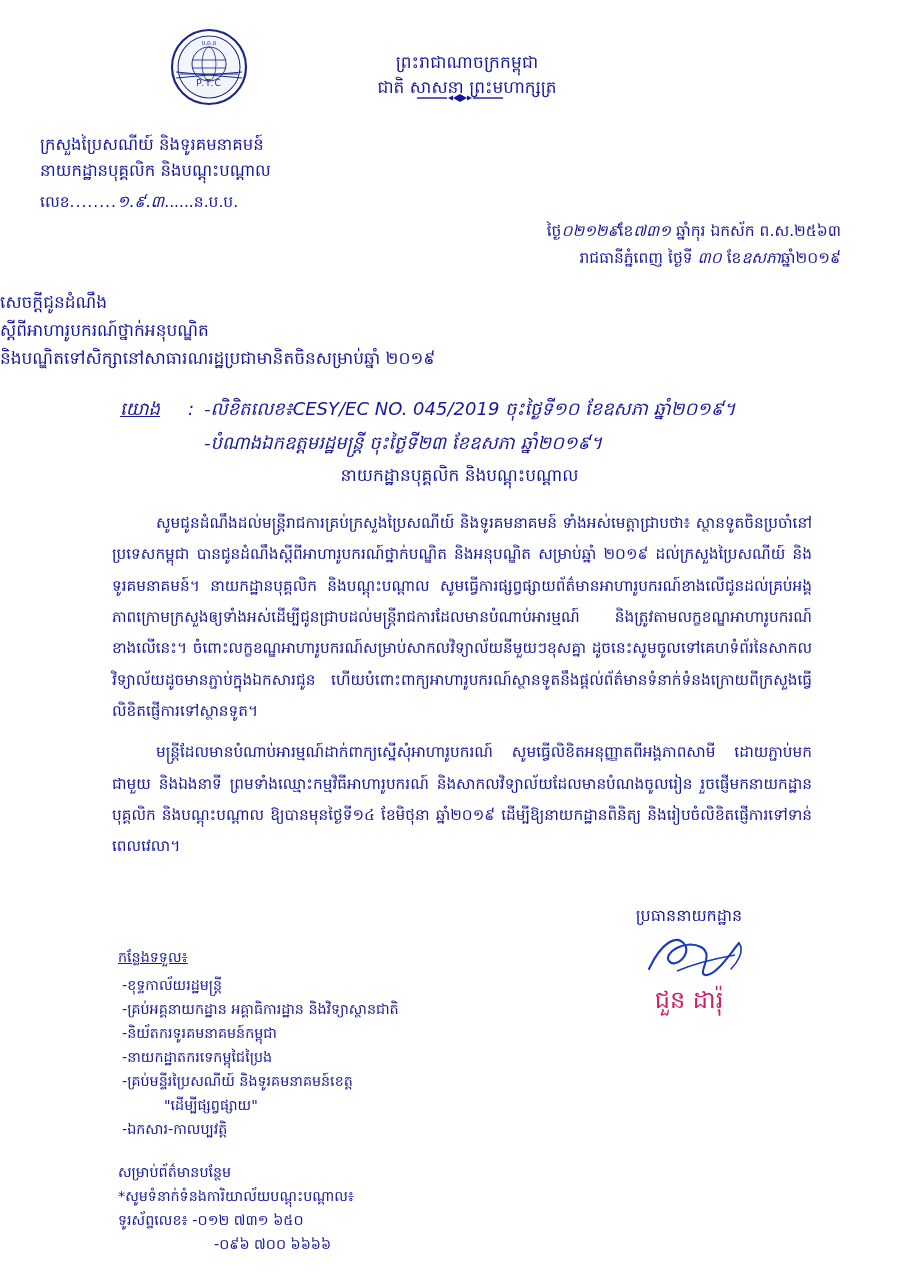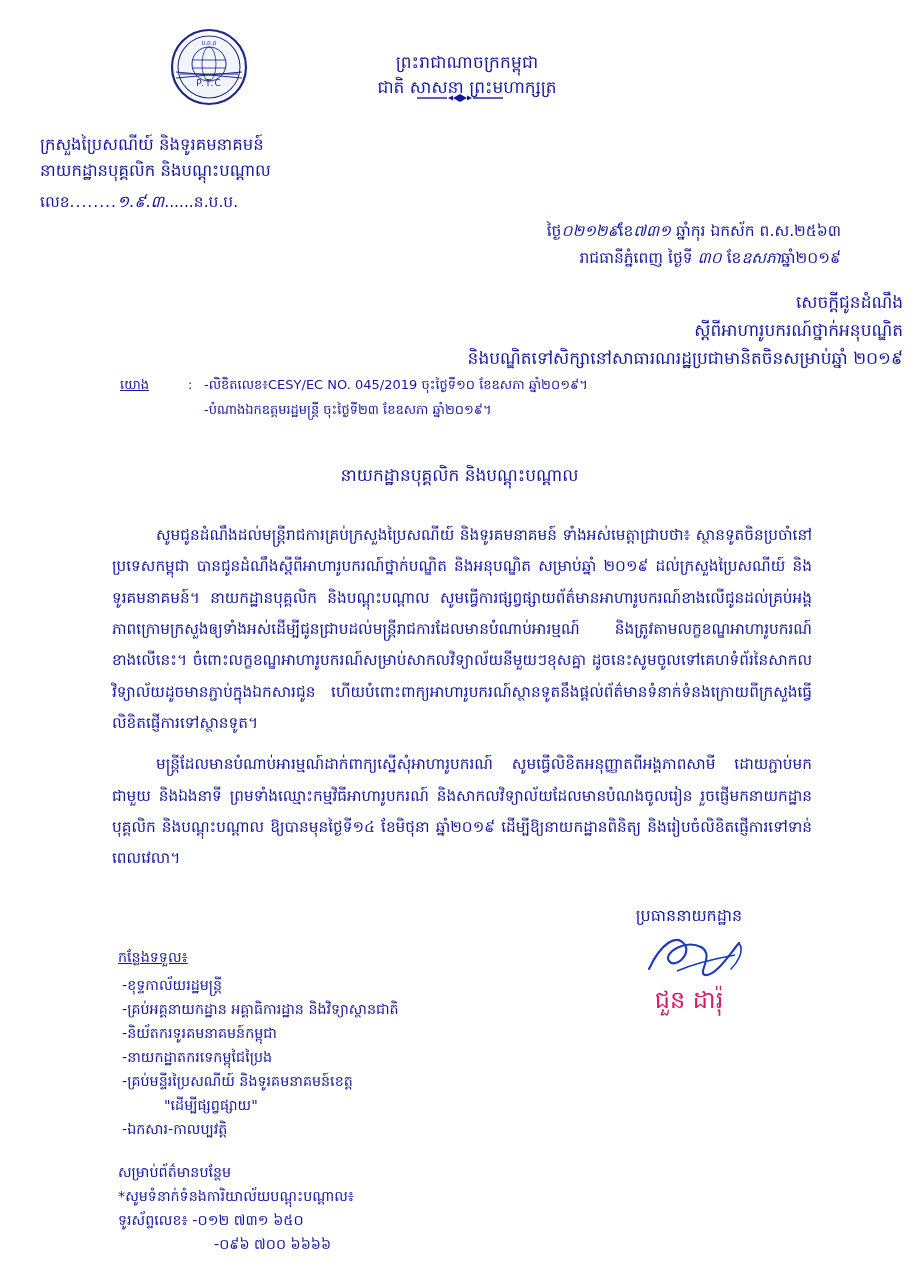--- a/index.html
+++ b/index.html
@@ -98,35 +98,36 @@
   .datebox .hand {
     font-family: "DejaVu Serif", "Liberation Serif", serif;
     font-style: italic;
   }
 
   
   .title-block {
     position: absolute;
     left: 0; right: 16px;
     top: 288px;
-    text-align: right;
+    text-align: left;
     line-height: 1.65;
   }
   .title-block .t1 { font-size: 17px; }
   .title-block .t2 { font-size: 17px; }
   .title-block .t3 { font-size: 17px; }
 
   
   .refs {
     position: absolute;
     left: 120px;
-    top: 373px;
+    top: 392px;
     width: 700px;
-    font-size: 13px;
+    font-size: 18px;
     line-height: 1.9;
+    font-style: italic;
   }
   .refs .lbl {
     display: inline-block;
     width: 68px;
     text-decoration: underline;
   }
   .refs .colon {
     display: inline-block;
     width: 16px;
   }
@@ -144,21 +145,21 @@
   
   .body-text {
     position: absolute;
     left: 112px;
     top: 508px;
     width: 700px;
     font-size: 15.3px;
     line-height: 2.05;
     text-align: justify;
   }
-  .body-text p { margin: 12px 0 6px 0; text-indent: 44px; }
+  .body-text p { margin: 0 0 6px 0; text-indent: 44px; }
   .body-text p.p2 { margin-top: 10px; }
 
   
   .signature {
     position: absolute;
     right: 80px;
     top: 905px;
     width: 300px;
     text-align: center;
   }

